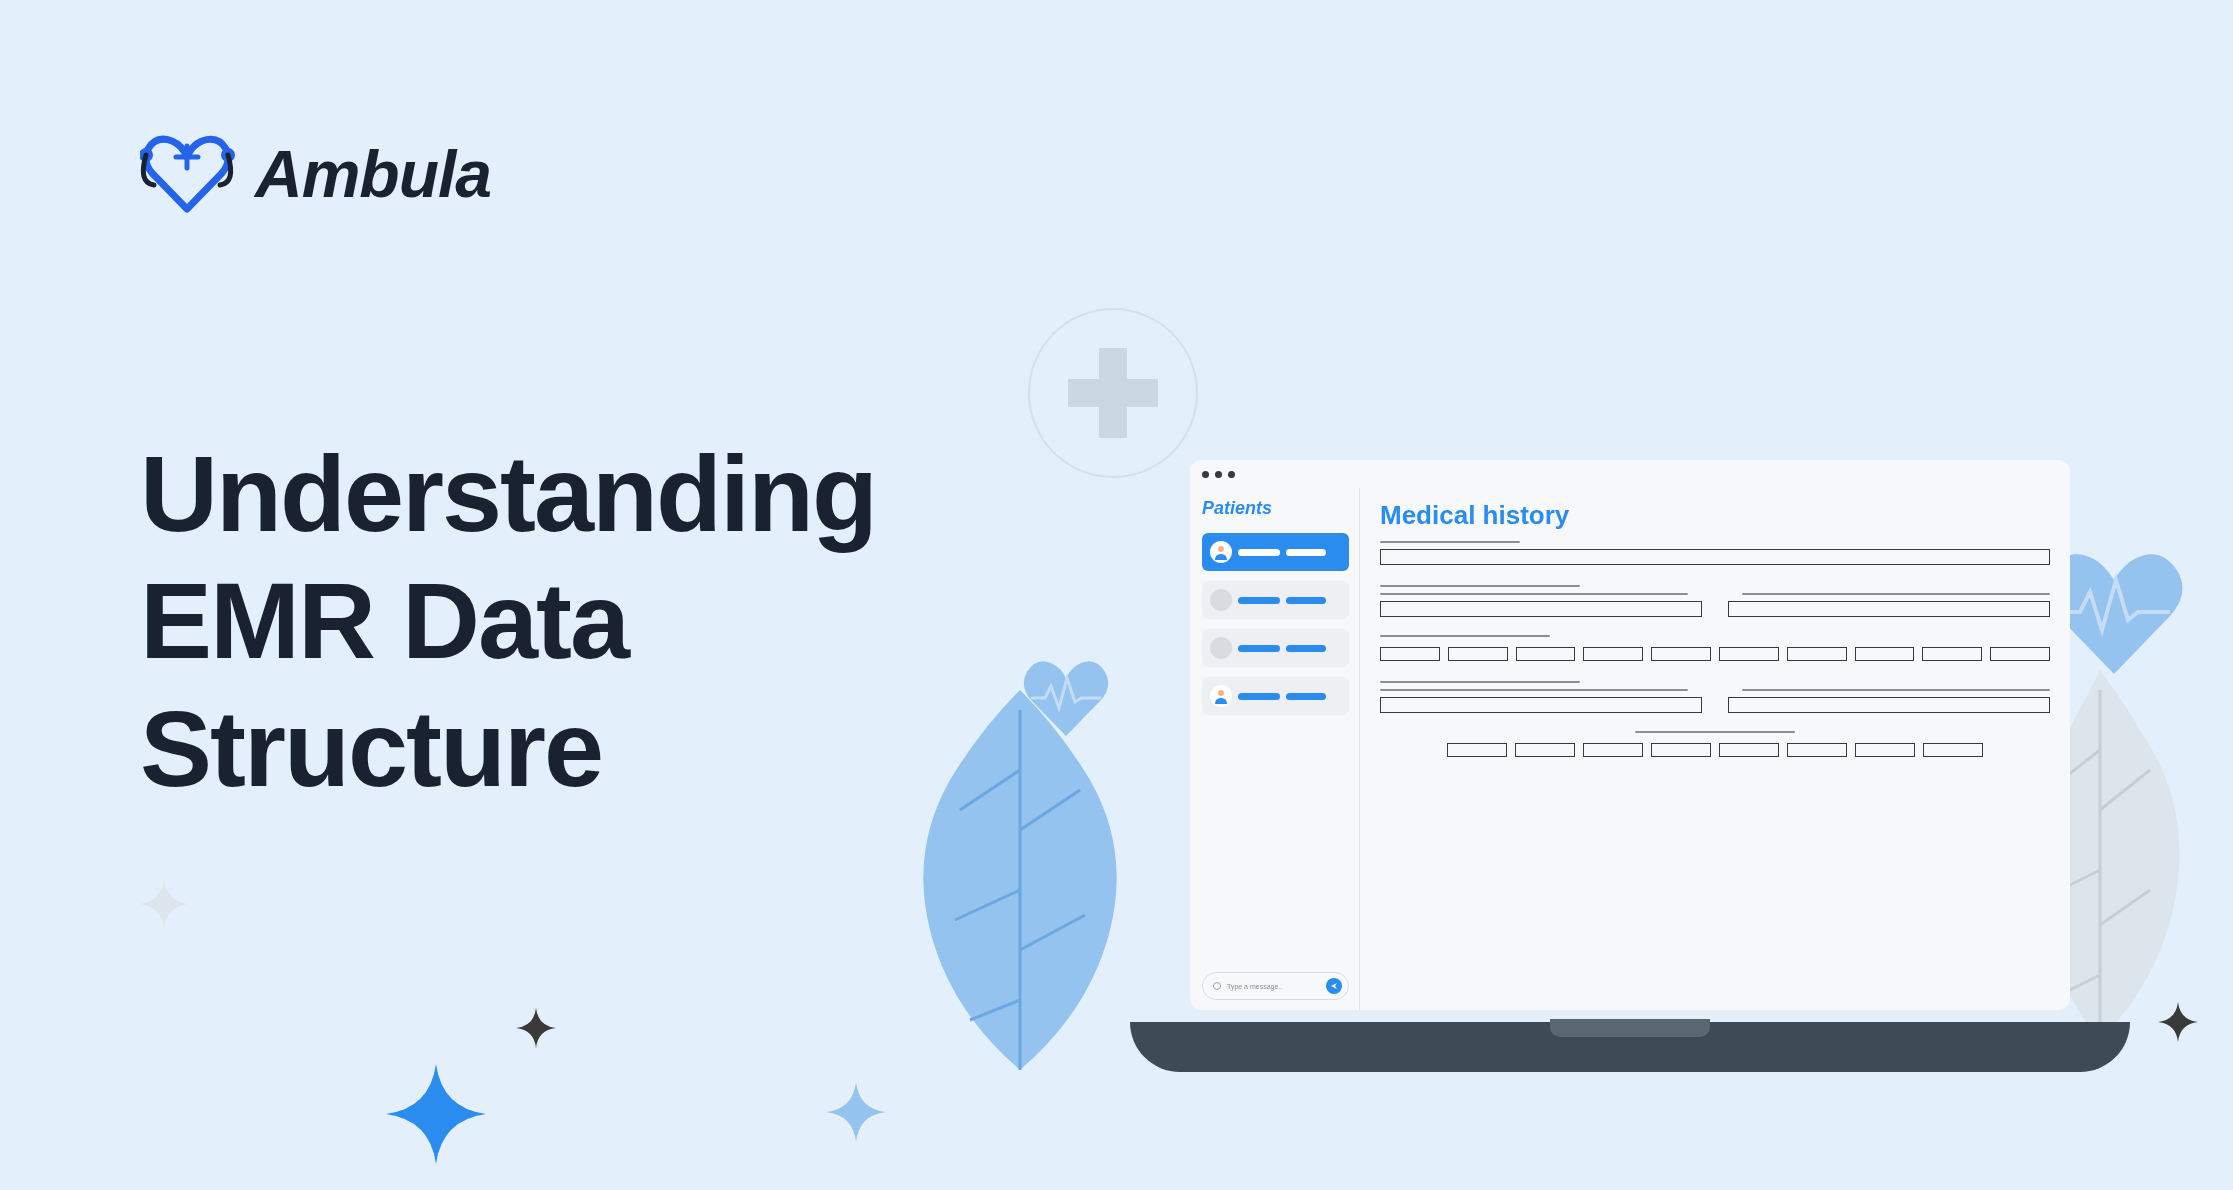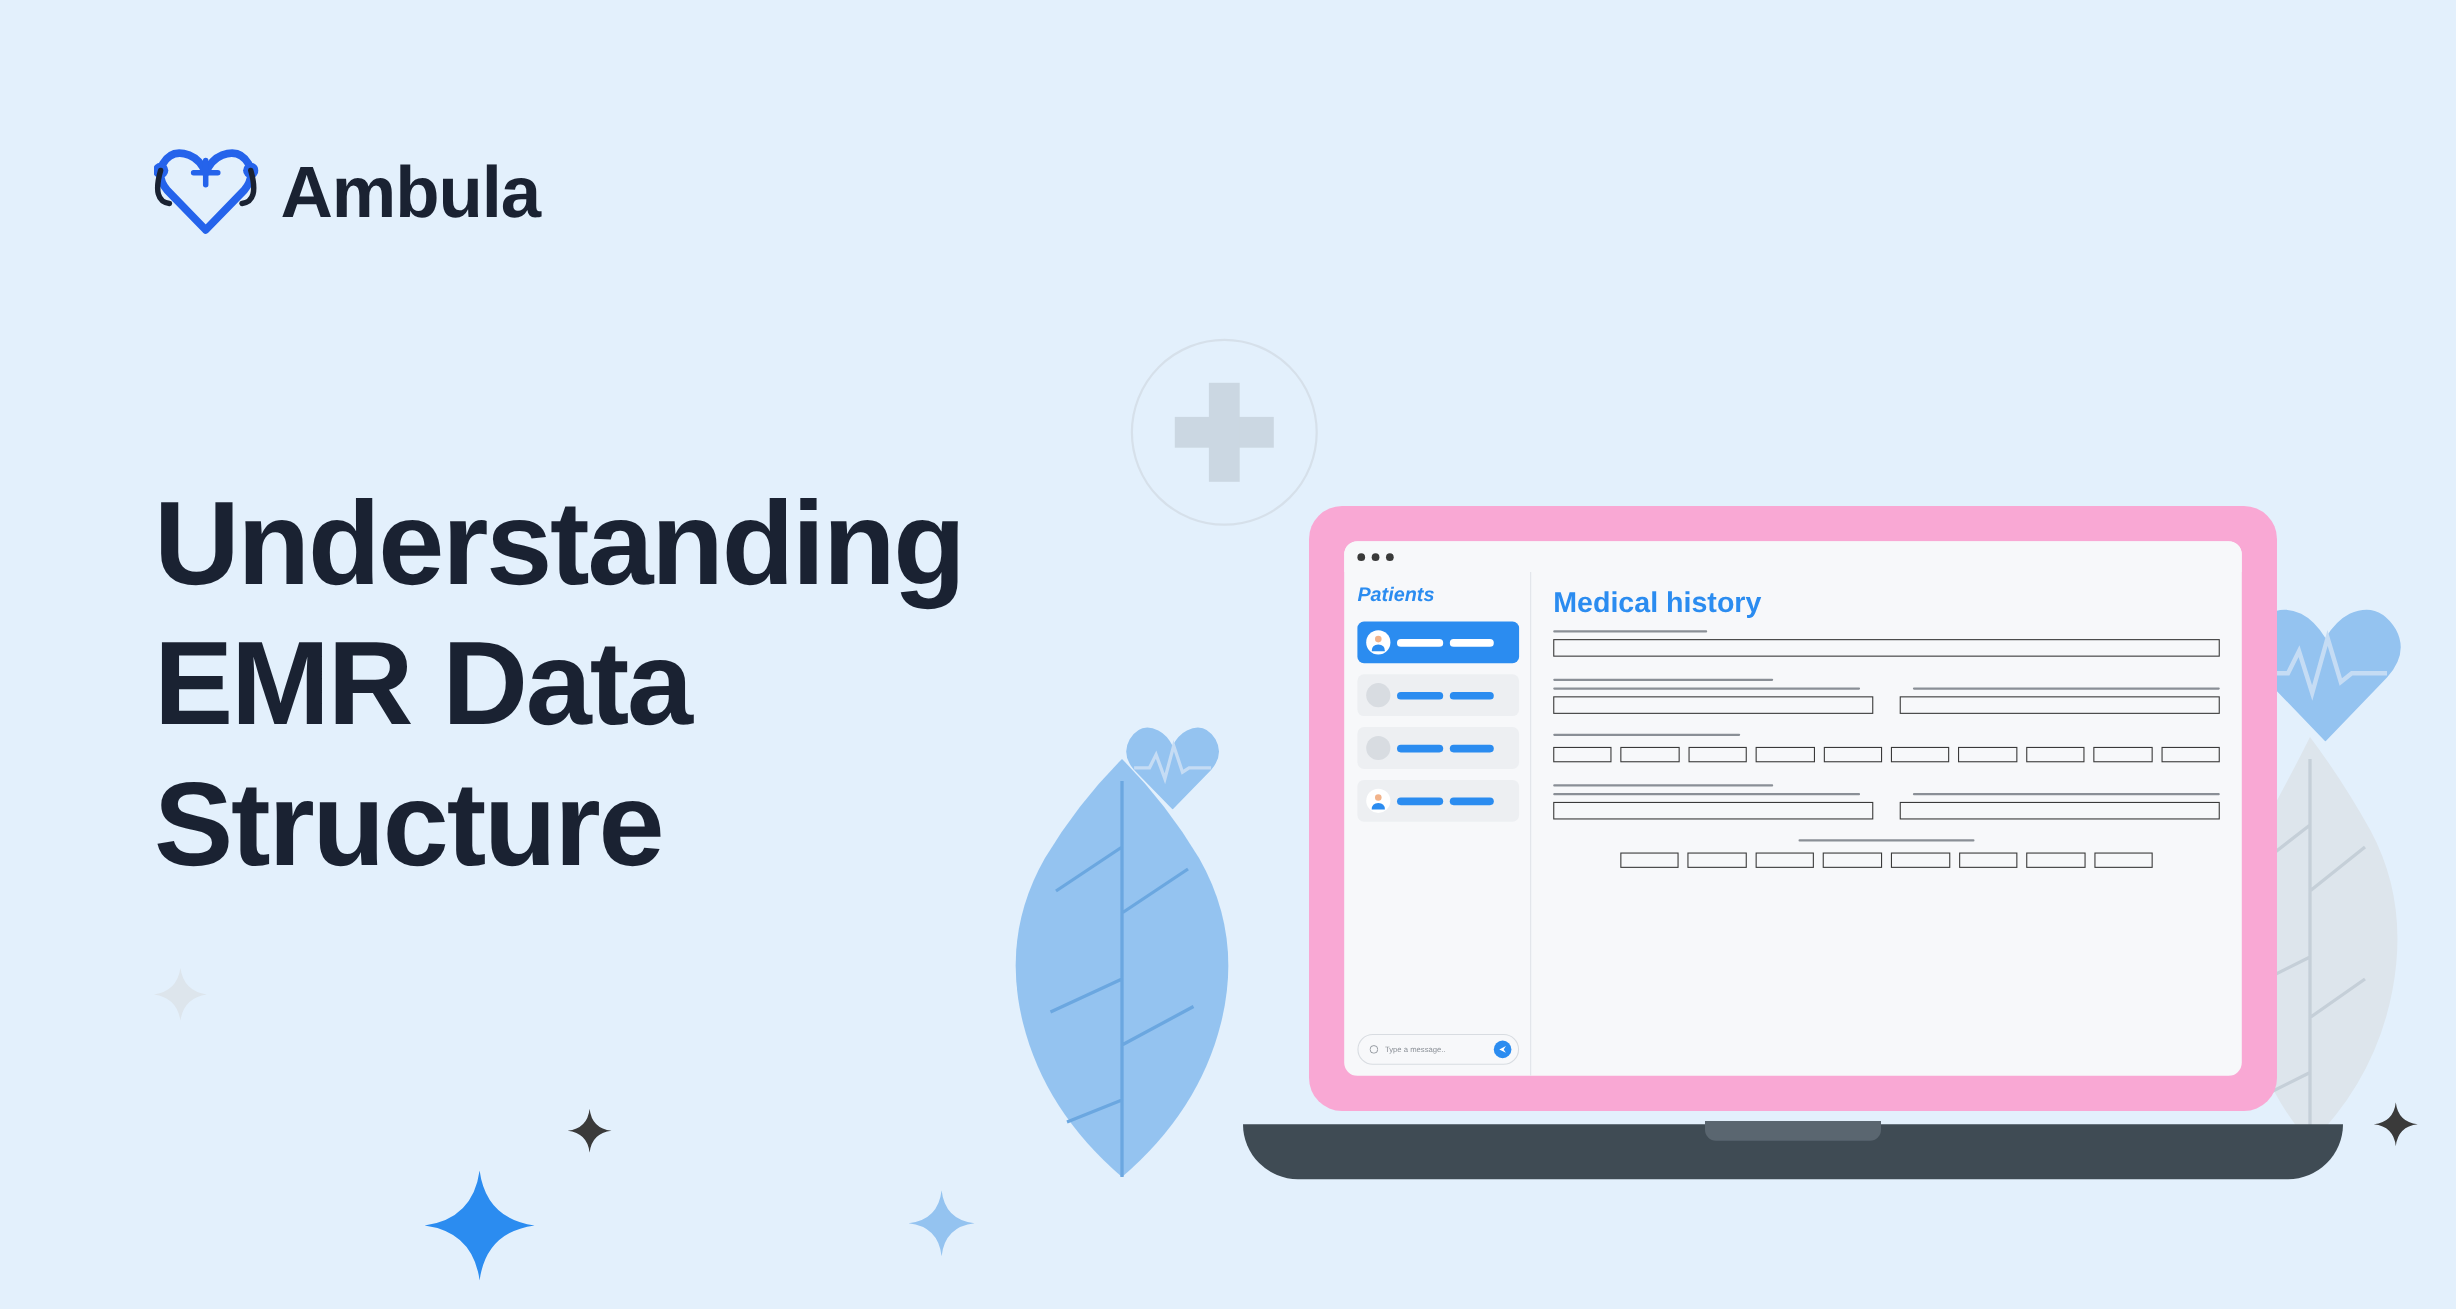--- a/index.html
+++ b/index.html
@@ -11,20 +11,21 @@
     position: relative;
     overflow: hidden;
   }
   .logo-area {
     position: absolute;
     top: 135px;
     left: 140px;
     display: flex;
     align-items: center;
     gap: 20px;
+    font-style: italic;
   }
   .logo-mark { width: 95px; height: 78px; position: relative; }
   .logo-text {
     font-size: 66px;
     font-weight: 700;
     color: #1A2232;
     letter-spacing: -1px;
   }
   .headline {
     position: absolute;
@@ -42,23 +43,22 @@
     top: 460px;
     left: 1130px;
     width: 1000px;
     height: 680px;
   }
   .laptop-screen {
     position: relative;
     width: 880px;
     height: 550px;
     margin: 0 auto;
-    background: #f9a8d4;
+    background: #a21caf;
     border-radius: 30px;
-    padding: 32px;
   }
   .laptop-base {
     position: absolute;
     bottom: 68px;
     left: 0;
     width: 1000px;
     height: 50px;
     background: #3F4B54;
     border-radius: 0 0 55px 55px;
   }

